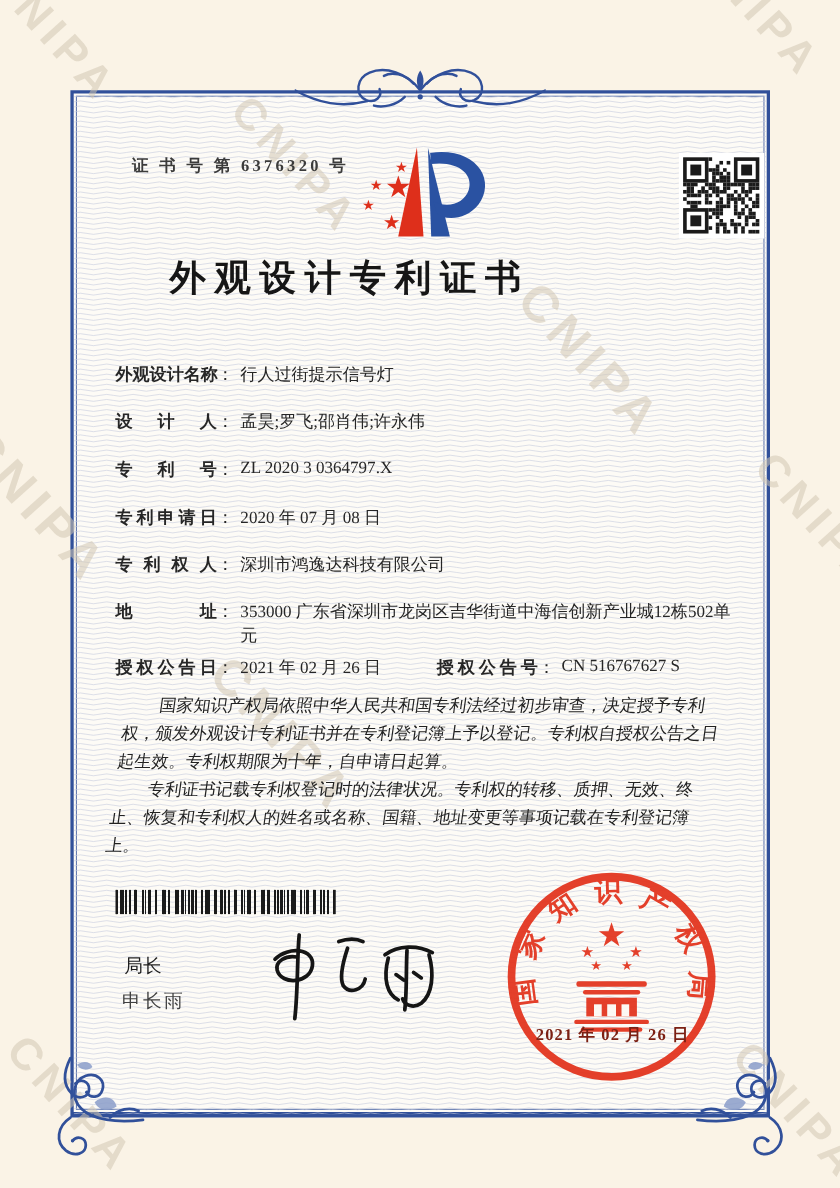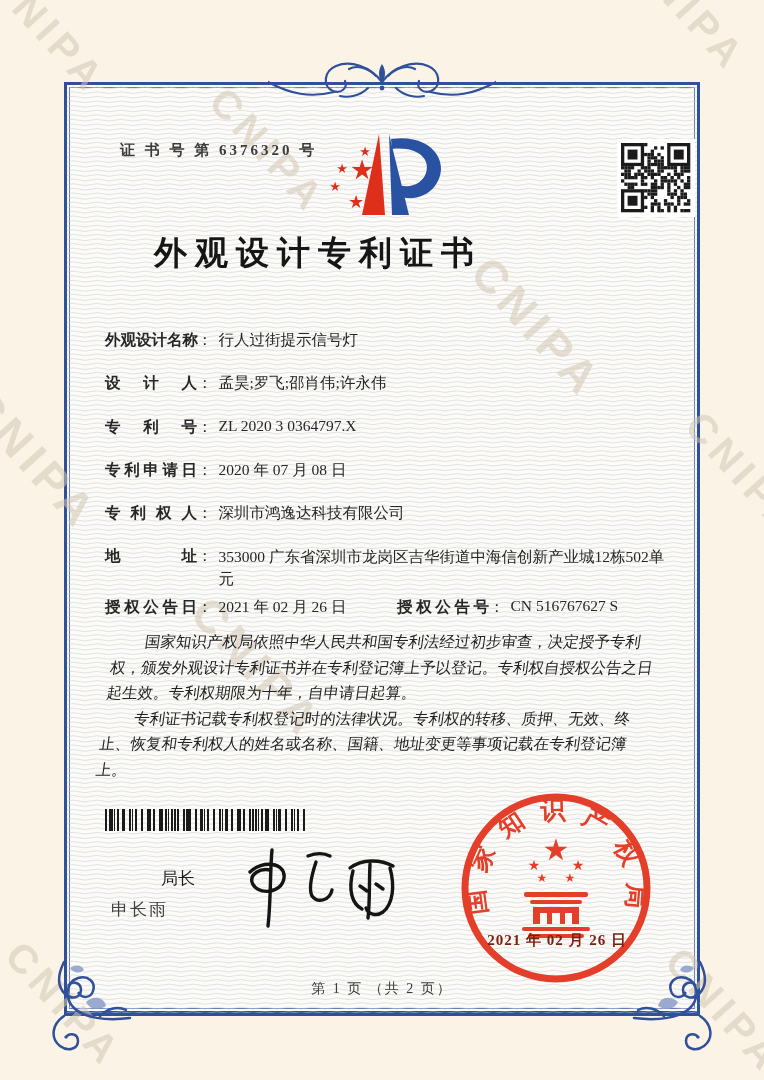--- a/index.html
+++ b/index.html
@@ -40,21 +40,21 @@
   .paras{position:absolute;left:105px;top:629px;width:552px;font-size:15.5px;line-height:25.5px;
          transform:skewX(-8deg);color:#222;}
   .paras p{margin:0;text-indent:2em;}
 
   .barcode{position:absolute;left:105px;top:809px;width:200px;height:22px;
     background:
       repeating-linear-gradient(90deg,#1a1a1a 0 2px,transparent 2px 6px),
       repeating-linear-gradient(90deg,#1a1a1a 0 1px,transparent 1px 9px),
       repeating-linear-gradient(90deg,transparent 0 4px,#1a1a1a 4px 6px,transparent 6px 13px);}
 
-  .signer-title{position:absolute;left:113px;top:867px;font-size:17px;color:#1c1c1c;margin-left:48px;}
+  .signer-title{position:absolute;left:113px;top:867px;font-size:17px;color:#1c1c1c;}
   .signer-name{position:absolute;left:111px;top:898px;font-size:17px;color:#404040;letter-spacing:2px;}
   .signature{position:absolute;left:212px;top:838px;}
 
   .seal{position:absolute;left:456px;top:788px;width:200px;height:200px;z-index:3;}
   .seal-date{position:absolute;left:462px;top:931px;width:190px;text-align:center;z-index:4;
              font-size:15px;font-weight:700;letter-spacing:1px;color:#7c2013;}
 
   .page-info{position:absolute;left:64px;top:980px;width:636px;text-align:center;
              font-size:14px;letter-spacing:2px;color:#3a3a3a;z-index:2;}
   .footer-note{position:absolute;left:64px;top:1025px;width:636px;text-align:center;
@@ -380,15 +380,14 @@
           <rect x="84" y="125" width="7" height="11" fill="#fdf9f3"></rect>
           <rect x="96" y="125" width="8" height="11" fill="#fdf9f3"></rect>
           <rect x="109" y="125" width="7" height="11" fill="#fdf9f3"></rect>
           <rect x="66" y="139" width="68" height="4" rx="2"></rect>
           <rect x="72" y="146" width="56" height="4" rx="2"></rect>
         </g>
       </g>
     </svg>
     <div class="seal-date">2021 年 02 月 26 日</div>
 
-    <div class="page-info">第 1 页 （共 2 页）</div>
   </div>
 </div>
 
 </body></html>

